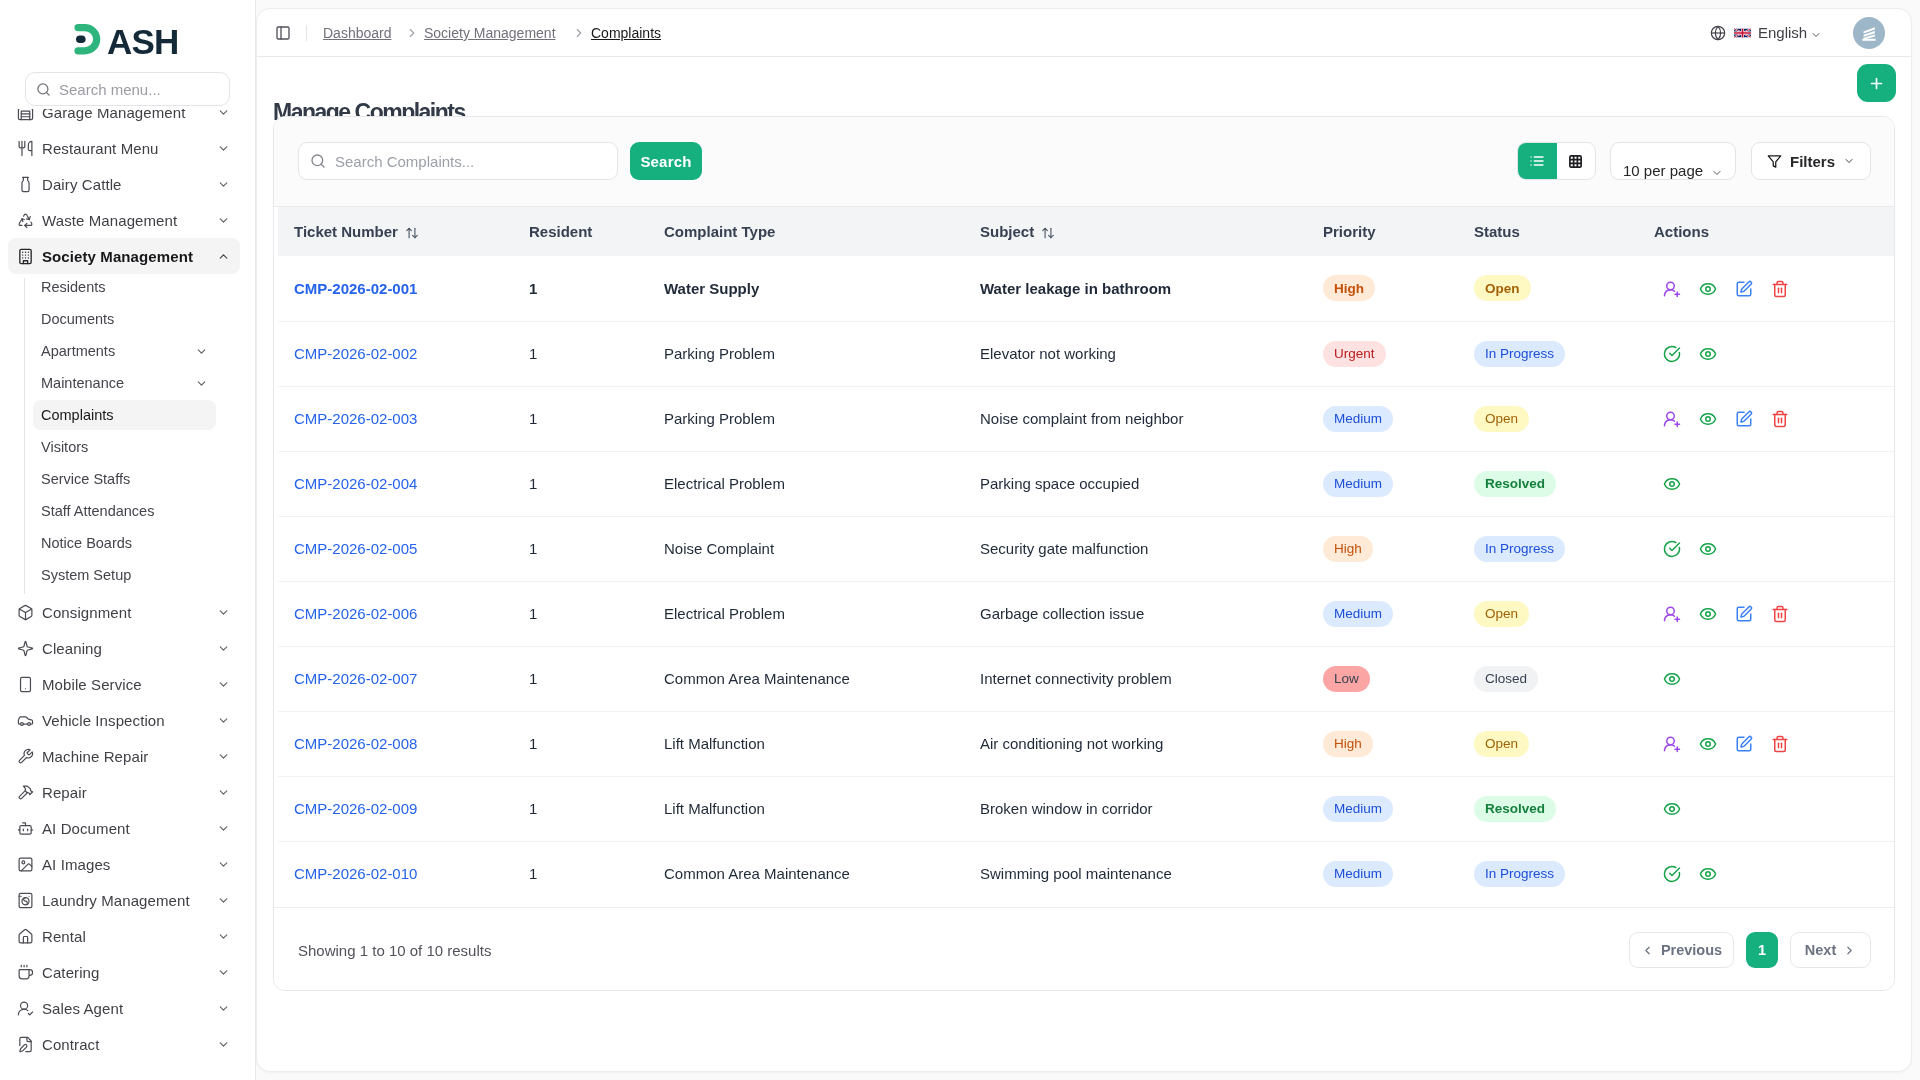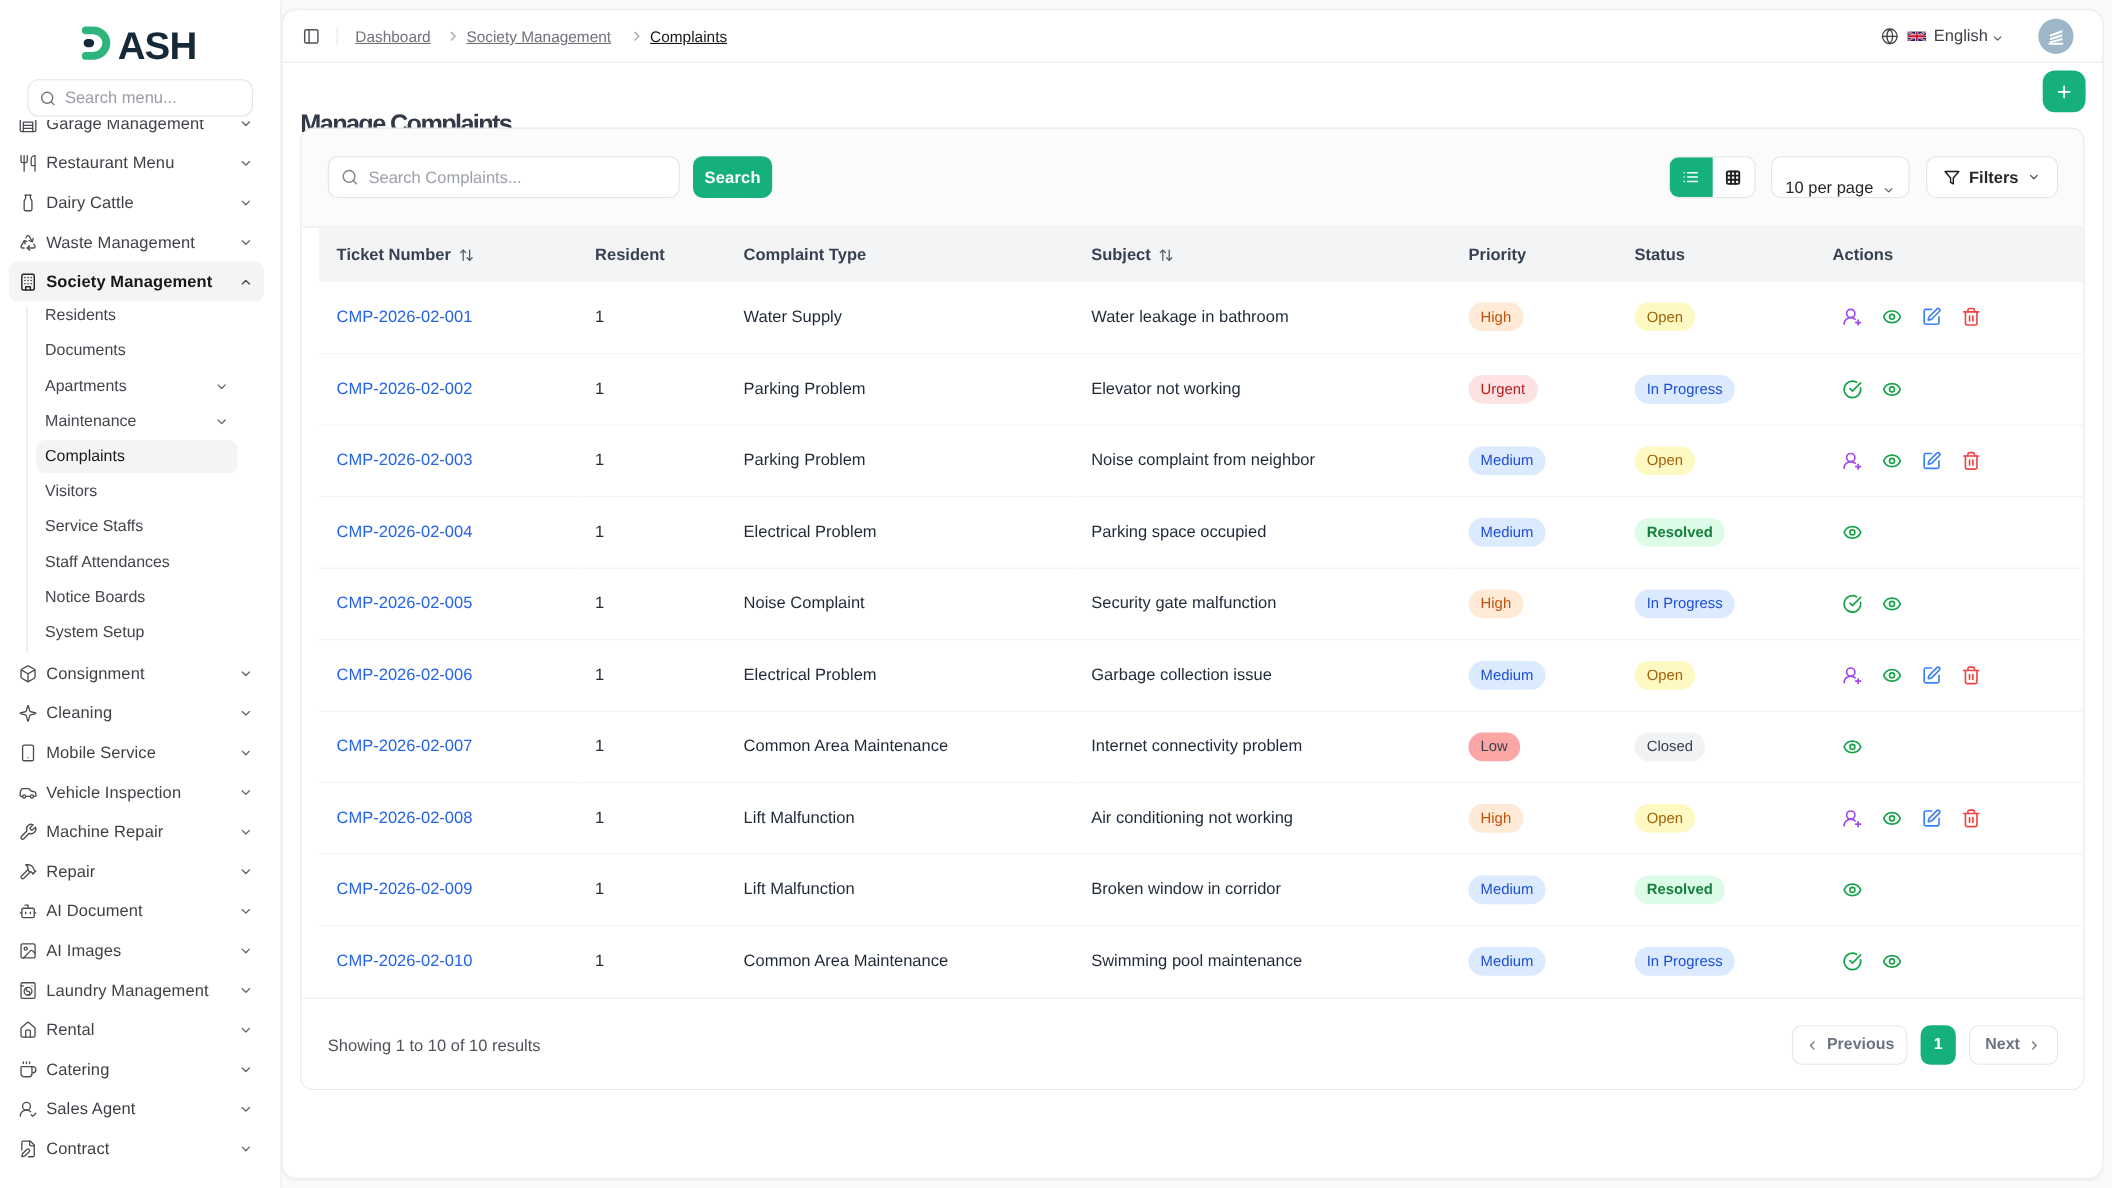--- a/index.html
+++ b/index.html
@@ -43,25 +43,25 @@
   color:#fff; font-size:15px; font-weight:bold; display:flex; align-items:center; justify-content:center; letter-spacing:.2px;}
 .vtoggle { position:absolute; left:1243px; top:25px; width:79px; height:38px; border:1px solid #e2e4e8; border-radius:9px;
   background:#fff; display:flex; overflow:hidden;}
 .vtoggle .seg { width:39.5px; height:100%; display:flex; align-items:center; justify-content:center; }
 .vtoggle .seg.on { background:#15b07e; }
 .perpage { position:absolute; left:1336px; top:25px; width:126px; height:38px; border:1px solid #e2e4e8; border-radius:9px;
   background:#fff; display:flex; align-items:flex-end; justify-content:space-between; padding:0 12px; font-size:15px; color:#27272a;}
 .filters { position:absolute; left:1477px; top:25px; width:120px; height:38px; border:1px solid #e2e4e8; border-radius:9px;
   background:#fff; display:flex; align-items:center; justify-content:center; gap:8px; font-size:15px; font-weight:bold; color:#27272a;}
 
-table { position:absolute; left:16px; top:90px; width:1620px; border-collapse:collapse; table-layout:fixed; }
+table { position:absolute; left:4px; top:90px; width:1620px; border-collapse:collapse; table-layout:fixed; }
 thead th { background:#f2f4f6; height:49px; text-align:left; font-size:15px; color:#374151;
   padding:0 16px; font-weight:bold; }
 tbody td { height:65px; border-top:1px solid #f1f3f4; font-size:15px; color:#1f2937; padding:0 16px; }
-tbody tr:first-child td { border-top:none; }
+tbody tr:first-child td { border-top:none;font-weight:bold; }
 td.link { color:#2563eb; }
 td.act { padding:0 0 0 25px; }
 .badge { display:inline-block; padding:5.5px 11px; border-radius:999px; font-size:13.5px; }
 .b-high { background:#feead6; color:#c4510a; }
 .b-urgent { background:#fee2e2; color:#b91c1c; }
 .b-medium { background:#dbeafe; color:#1d4ed8; }
 .b-low { background:#fca5a5; color:#374151; }
 .b-open { background:#fef9c3; color:#a16207; }
 .b-prog { background:#dbeafe; color:#1d4ed8; }
 .b-res { background:#dcfce7; color:#15803d;font-weight:bold; }

